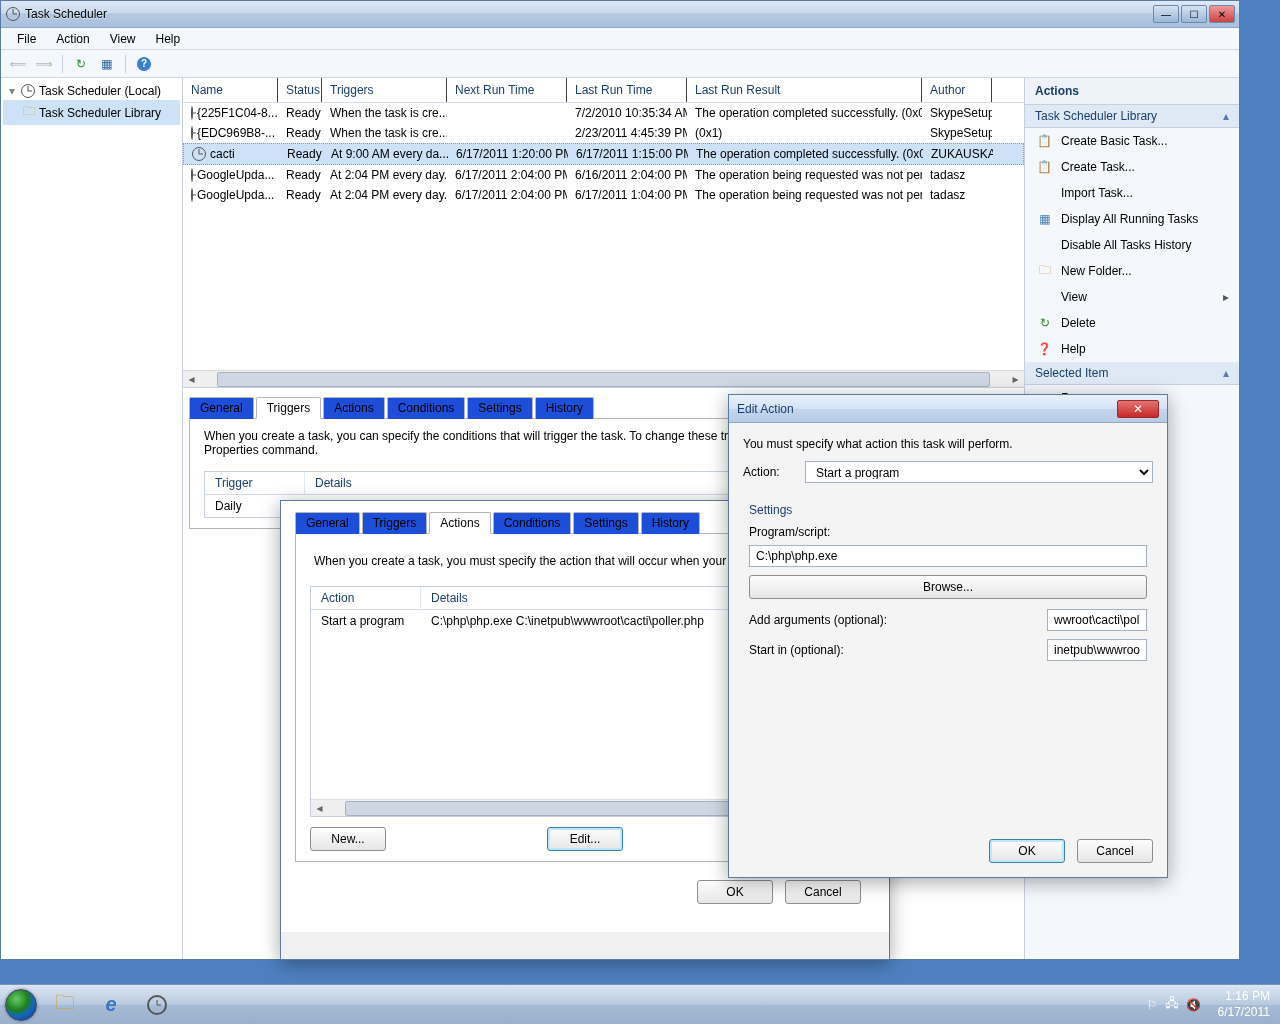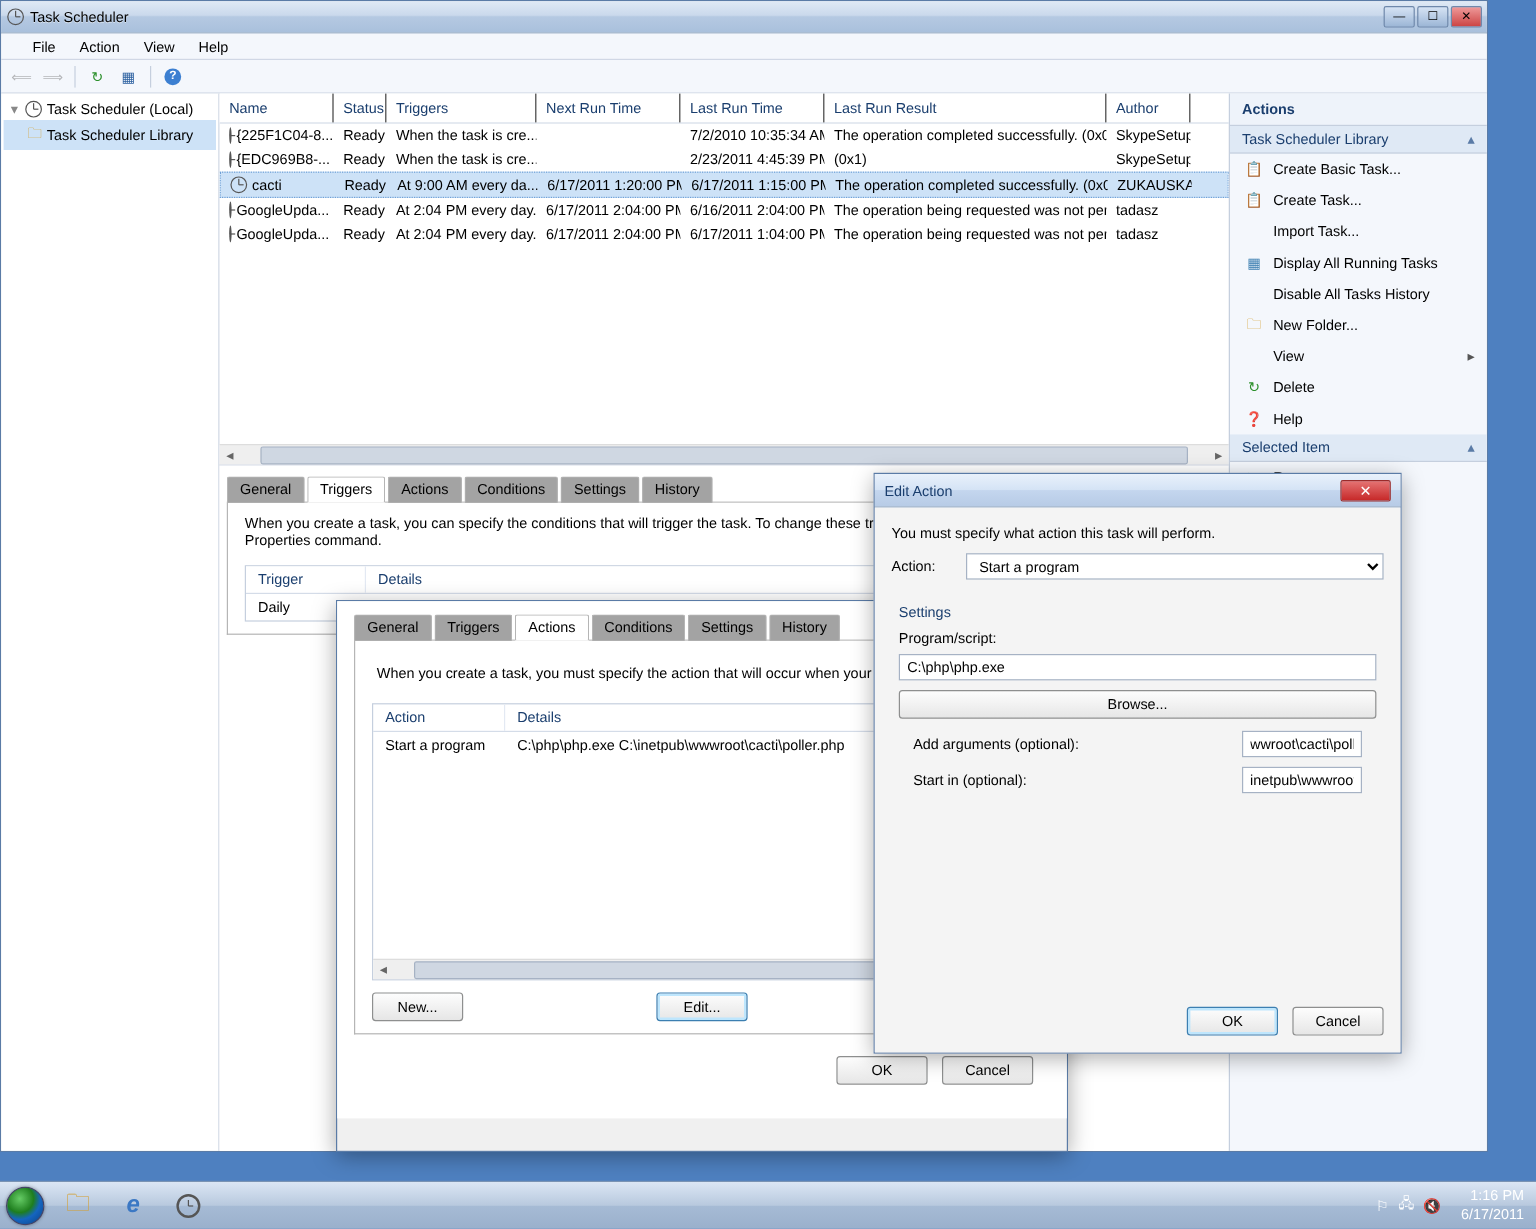--- a/index.html
+++ b/index.html
@@ -5,21 +5,21 @@
 * { margin: 0; padding: 0; box-sizing: border-box; font-family: "Segoe UI", Tahoma, sans-serif; font-size: 12px; }
 html, body { width: 1280px; height: 1024px; overflow: hidden; background: #4e80c0; }
 .window { position: absolute; background: #f0f0f0; border: 1px solid #5a7ba6; }
 .main-window { left: 0; top: 0; width: 1240px; height: 960px; display: flex; flex-direction: column; }
 .titlebar { height: 27px; background: linear-gradient(to bottom, #dfe9f5 0%, #cad9ec 45%, #b5c9e2 50%, #a9c0dc 100%); display: flex; align-items: center; padding: 0 4px; border-bottom: 1px solid #8fa7c4; }
 .titlebar .icon { width: 16px; height: 16px; margin-right: 4px; display: inline-flex; align-items: center; justify-content: center; }
 .titlebar .title { flex: 1; color: #000; text-shadow: 0 1px 0 rgba(255,255,255,.5); }
 .titlebar .winbtns { display: flex; gap: 2px; }
 .titlebar .winbtn { width: 26px; height: 18px; background: linear-gradient(#d6e3f4,#9cb6d6); border: 1px solid #6e88ab; border-radius: 2px; display: flex; align-items: center; justify-content: center; font-size: 10px; }
 .titlebar .winbtn.close { background: linear-gradient(#e99,#c44); }
-.menubar { height: 22px; display: flex; align-items: center; padding: 0 16px; background: #f4f7fc; border-bottom: 1px solid #d0d7e5; }
+.menubar { height: 22px; display: flex; align-items: center; padding: 0 6px; background: #f4f7fc; border-bottom: 1px solid #d0d7e5; }
 .menubar .menu-item { padding: 2px 10px; cursor: default; }
 .toolbar { height: 28px; display: flex; align-items: center; padding: 0 6px; gap: 4px; background: #f4f7fc; border-bottom: 1px solid #d0d7e5; }
 .toolbtn { width: 22px; height: 22px; display: flex; align-items: center; justify-content: center; border: 1px solid transparent; border-radius: 2px; color: #555; }
 .toolbtn.disabled { opacity: .4; }
 .toolbtn.green { color: #2a8f2a; }
 .toolbtn.blue { color: #2a5f9f; }
 .toolbar .sep { width: 1px; height: 18px; background: #c5cfde; margin: 0 3px; }
 .body { flex: 1; display: flex; min-height: 0; }
 .tree { width: 182px; background: #fff; border-right: 1px solid #c5cfde; padding: 4px 2px; }
 .tree-item { display: flex; align-items: center; gap: 4px; padding: 2px 4px; }
@@ -38,21 +38,21 @@
 .col-triggers { width: 125px; }
 .col-next { width: 120px; }
 .col-last { width: 120px; }
 .col-result { width: 235px; }
 .col-author { width: 70px; }
 .scrolltrack-h { height: 17px; background: #efefef; border-top: 1px solid #ddd; display: flex; align-items: center; }
 .scrolltrack-h .thumb { height: 15px; background: #cfd7e2; border: 1px solid #a6b2c4; border-radius: 2px; margin: 0 17px; flex: 1; }
 .scrolltrack-h .arrow { width: 17px; height: 17px; display: flex; align-items: center; justify-content: center; color: #666; }
 .detail-tabs { flex: 1; padding: 8px 6px; background: #fff; }
 .tabs { display: flex; border-bottom: 1px solid #b5b5b5; }
-.tab { padding: 3px 10px; border: 1px solid #b5b5b5; border-bottom: none; background: #a3a3a3; margin-right: 2px; border-radius: 2px 2px 0 0; cursor: default; position: relative; top: 1px; }
+.tab { padding: 3px 10px; border: 1px solid #b5b5b5; border-bottom: none; background: #1d4ed8; margin-right: 2px; border-radius: 2px 2px 0 0; cursor: default; position: relative; top: 1px; }
 .tab.active { background: #fff; border-bottom: 1px solid #fff; }
 .tabbody { border: 1px solid #b5b5b5; border-top: none; padding: 10px 14px; background: #fff; }
 .trigger-table { margin-top: 14px; border: 1px solid #c5cfde; width: 100%; }
 .trigger-table .thead { display: flex; background: #fff; border-bottom: 1px solid #d4dce8; }
 .trigger-table .th, .trigger-table .td { padding: 4px 10px; }
 .trigger-table .th { color: #1a3e6e; border-right: 1px solid #e3e9f3; }
 .trigger-table .tr { display: flex; }
 .col-trigger { width: 100px; }
 .col-details { flex: 1; }
 .actions-pane { width: 215px; background: #f4f7fc; border-left: 1px solid #c5cfde; display: flex; flex-direction: column; }
@@ -80,21 +80,21 @@
 .edit-titlebar { height: 28px; background: linear-gradient(to bottom, #e9f1fb 0%, #d4e3f5 50%, #c4d6ee 51%, #b7cbe6 100%); display: flex; align-items: center; padding: 0 8px; border-bottom: 1px solid #8fa7c4; }
 .edit-titlebar .title { flex: 1; color: #1a3e6e; }
 .edit-titlebar .closebtn { width: 42px; height: 18px; background: linear-gradient(#e57373,#c62828); color: #fff; border: 1px solid #9a2a2a; border-radius: 2px; display: flex; align-items: center; justify-content: center; }
 .edit-body { padding: 14px; background: #f4f4f4; height: calc(100% - 28px); display: flex; flex-direction: column; }
 .form-row { display: flex; align-items: center; gap: 10px; margin: 10px 0; }
 .form-row label { width: 52px; }
 select.combo, input.text { border: 1px solid #a6b2c4; padding: 3px 6px; background: #fff; }
 select.combo { flex: 1; height: 22px; }
 .fieldset { border: none; margin-top: 6px; padding: 4px 6px 0; }
 .fieldset .legend { color: #1a3e6e; margin-bottom: 8px; }
-.field-line { display: flex; align-items: center; gap: 2px; margin: 8px 12px; }
+.field-line { display: flex; align-items: center; gap: 2px; margin: 8px 0; }
 .field-line .lbl { flex: 1; }
 .field-line input.text { width: 100px; }
 .program-row { display: flex; gap: 8px; margin: 6px 0 10px; flex-direction: column; }
 .program-row input { flex: 1; height: 22px; }
 .taskbar { position: absolute; left: 0; bottom: 0; width: 1280px; height: 40px; background: linear-gradient(to bottom, #dbe6f4 0%, #b8c9de 50%, #a6bbd5 51%, #9ab0cc 100%); display: flex; align-items: center; border-top: 1px solid #7a93b3; }
 .startbtn { width: 42px; height: 40px; display: flex; align-items: center; justify-content: center; }
 .start-orb { width: 32px; height: 32px; border-radius: 50%; background: radial-gradient(circle at 35% 30%, #66cc66 0%, #1e7e1e 40%, #1565c0 60%, #0b3f82 100%); box-shadow: 0 0 3px rgba(0,0,0,.4); border: 1px solid #446; }
 .taskbar .pinned { width: 44px; height: 34px; margin: 0 1px; display: flex; align-items: center; justify-content: center; border-radius: 3px; }
 .taskbar .sys { margin-left: auto; display: flex; align-items: center; gap: 8px; padding: 0 10px; color: #fff; }
 .taskbar .clock { text-align: right; line-height: 1.3; color: #fff; font-size: 12px; margin-left: 8px; }

